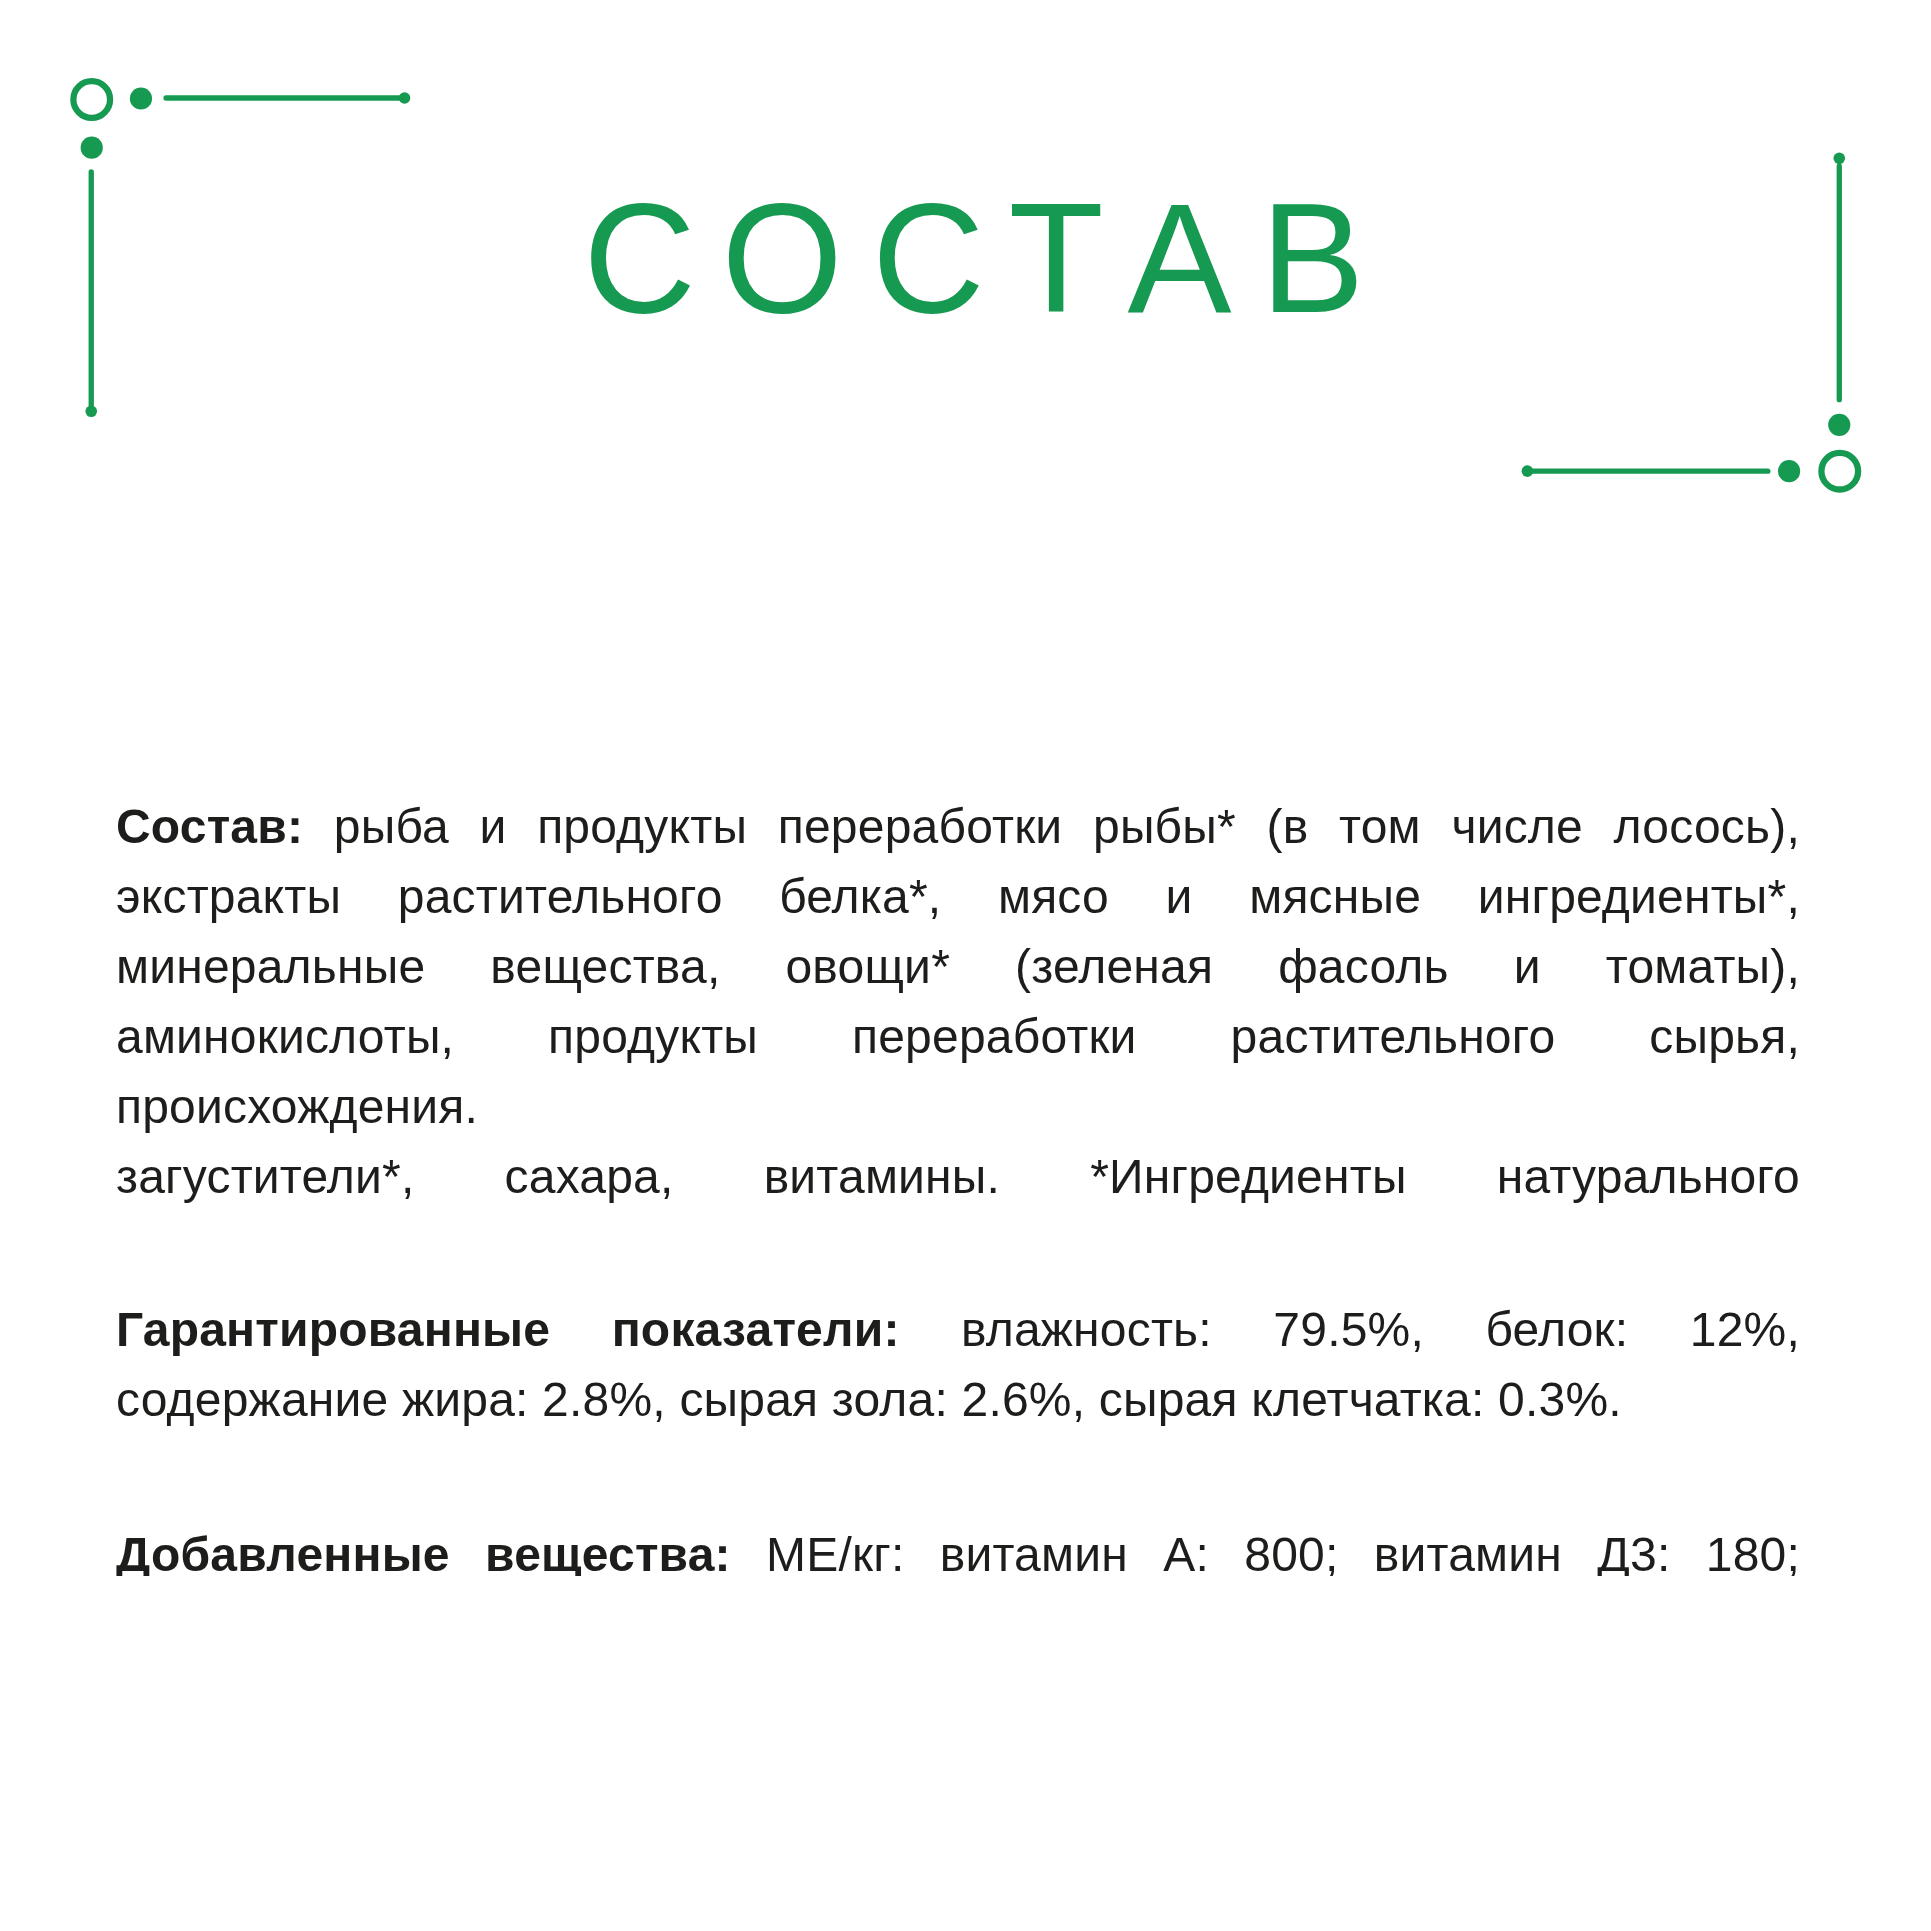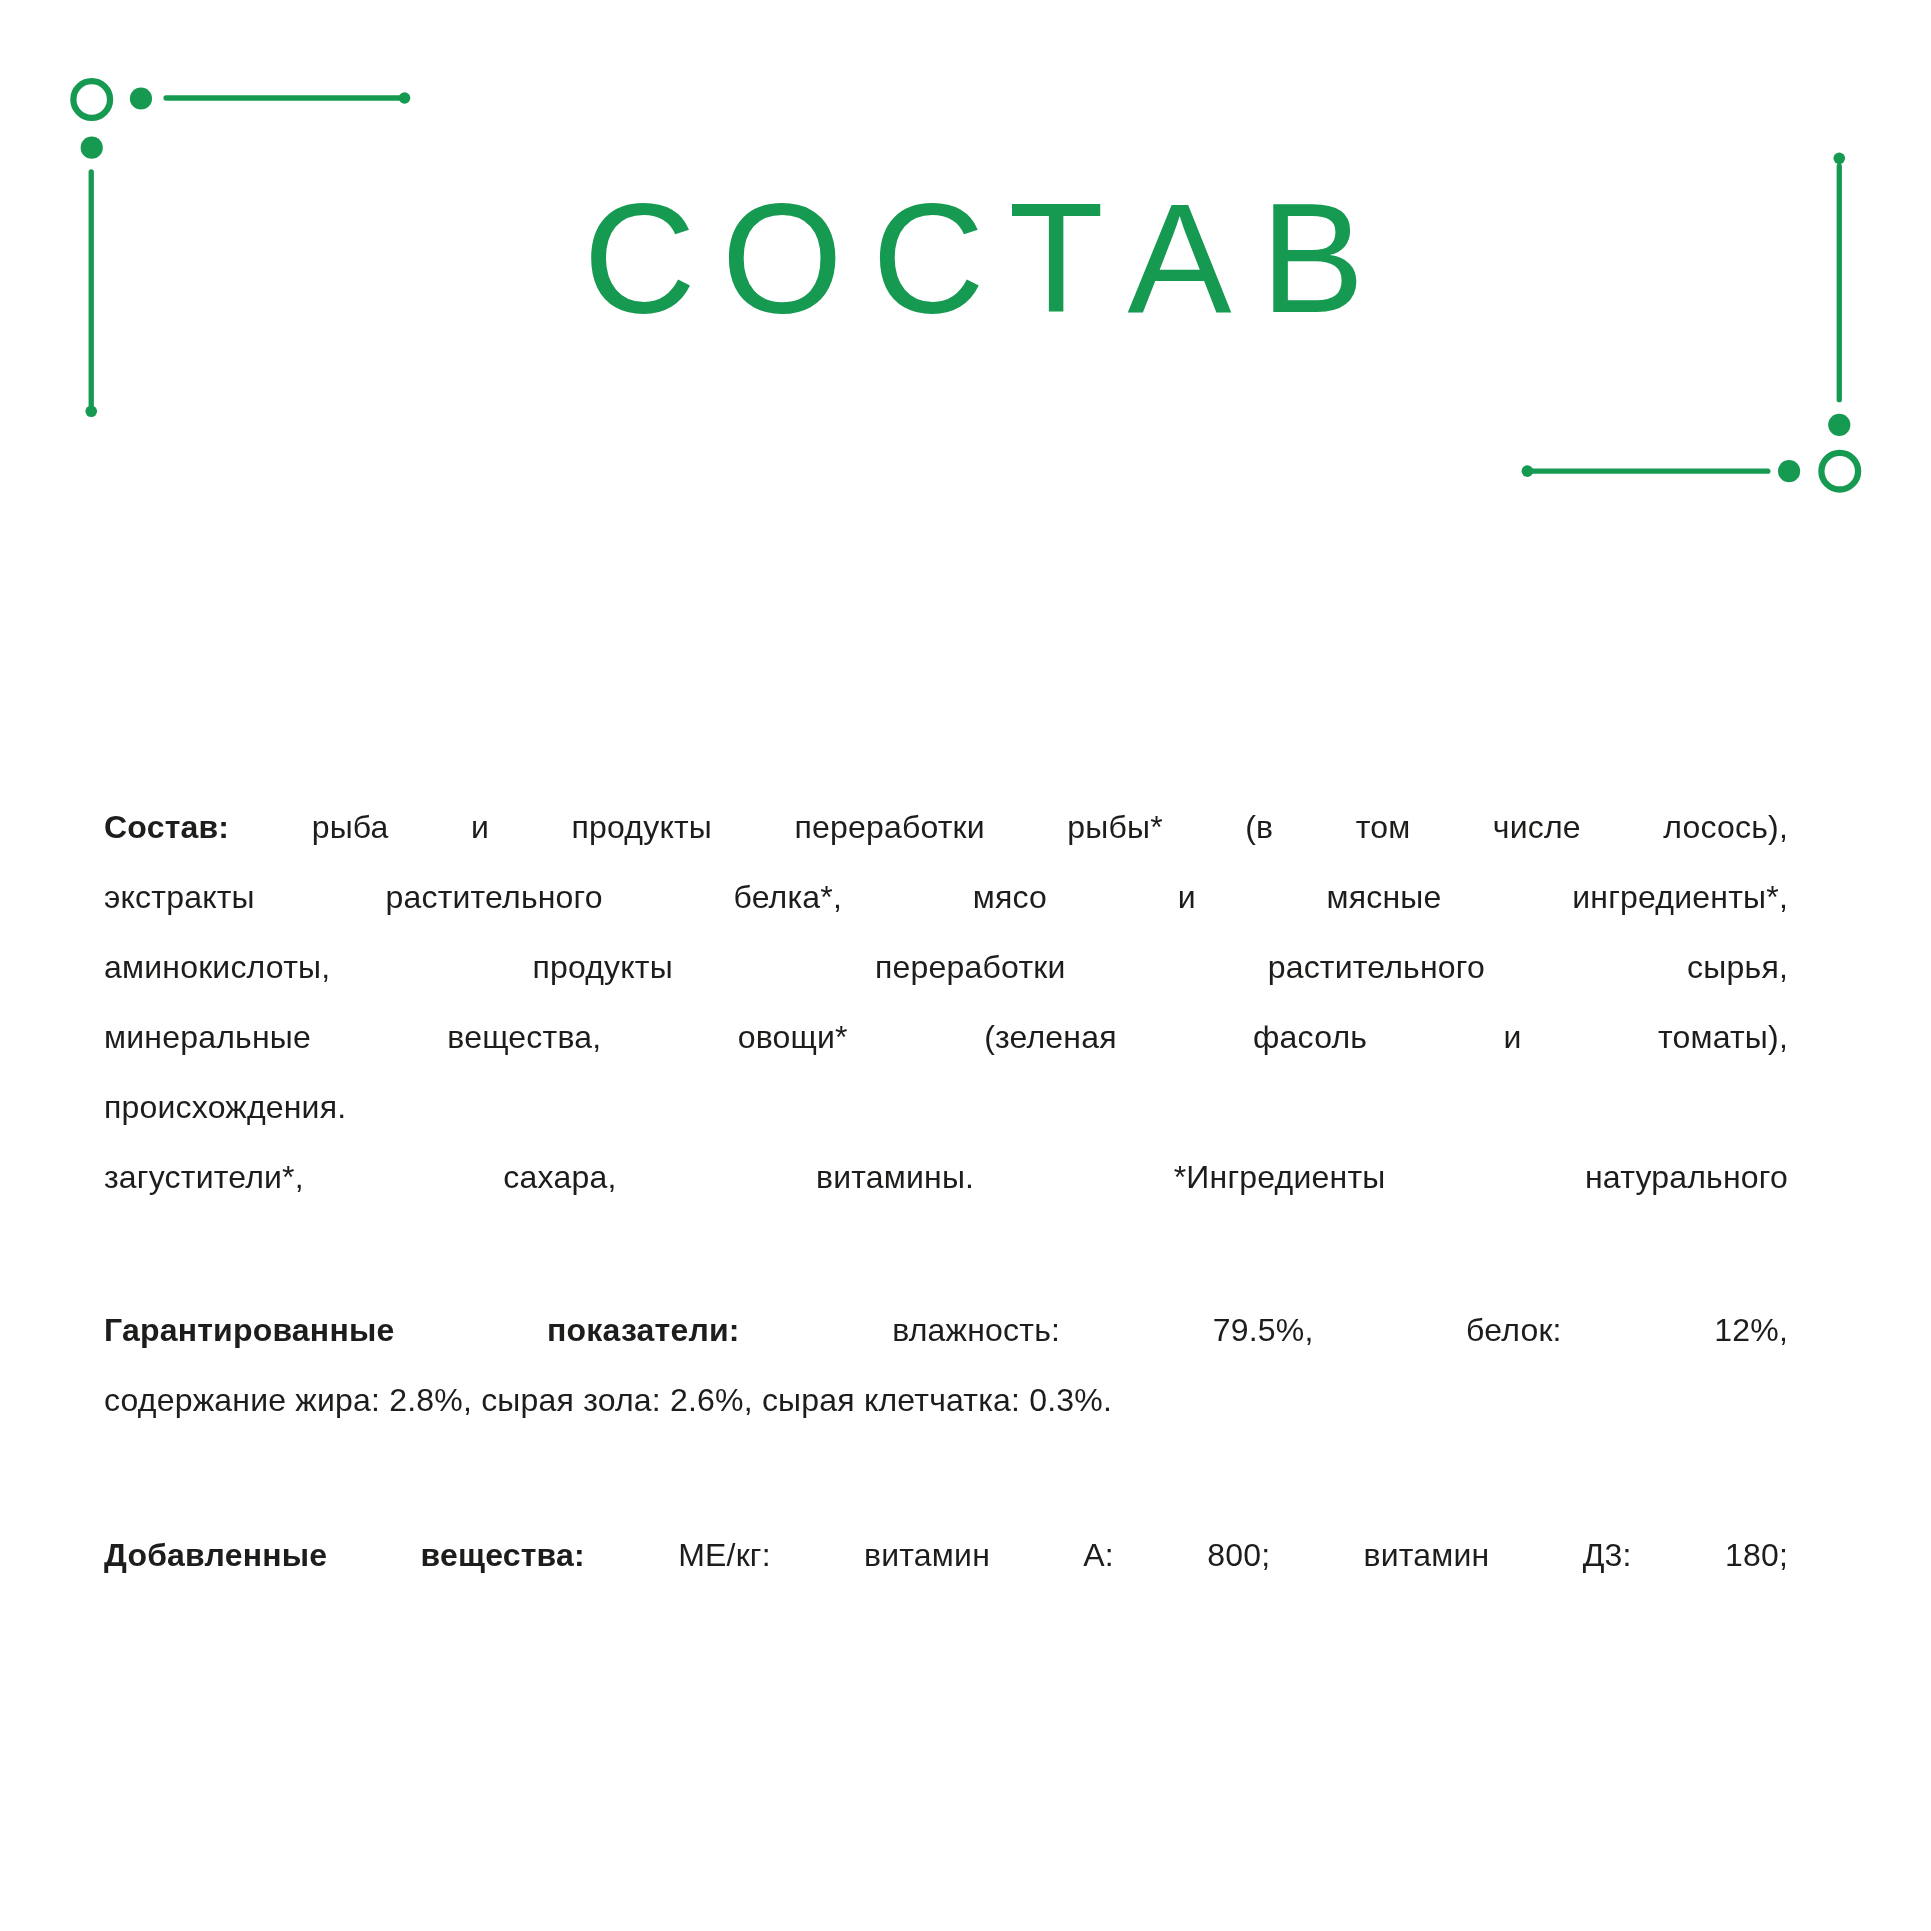--- a/index.html
+++ b/index.html
@@ -33,22 +33,22 @@
     text-align:center;
     font-size:156px;
     line-height:1;
     font-weight:400;
     letter-spacing:29px;
     color:var(--accent);
     white-space:nowrap;
   }
   .content{
     position:absolute;
-    left:104px;top:792px;width:1684px;
-    font-size:32px;
+    left:116px;top:792px;width:1684px;
+    font-size:48px;
     line-height:70px;
     letter-spacing:0.2px;
   }
   .para{margin:0;}
   .para.p1{margin-bottom:83px;}
   .para.p2{margin-bottom:85px;}
   .line{
     text-align:justify;
     text-justify:inter-word;
   }
@@ -85,22 +85,22 @@
     </g>
   </svg>
 
   <div class="page-title">СОСТАВ</div>
 
   <div class="content">
 
     <div class="para p1">
       <div class="line just"><span class="lead">Состав:</span><span> рыба и продукты переработки рыбы* (в том числе лосось),</span></div>
       <div class="line just">экстракты растительного белка*, мясо и мясные ингредиенты*,</div>
+      <div class="line just">минеральные вещества, овощи* (зеленая фасоль и томаты),</div>
       <div class="line just">аминокислоты, продукты переработки растительного сырья,</div>
-      <div class="line just">минеральные вещества, овощи* (зеленая фасоль и томаты),</div>
       <div class="line">происхождения.</div>
       <div class="line just">загустители*, сахара, витамины. *Ингредиенты натурального</div>
     </div>
 
     <div class="para p2">
       <div class="line just"><span class="lead">Гарантированные показатели:</span><span> влажность: 79.5%, белок: 12%,</span></div>
       <div class="line">содержание жира: 2.8%, сырая зола: 2.6%, сырая клетчатка: 0.3%.</div>
     </div>
 
     <div class="para p3">

